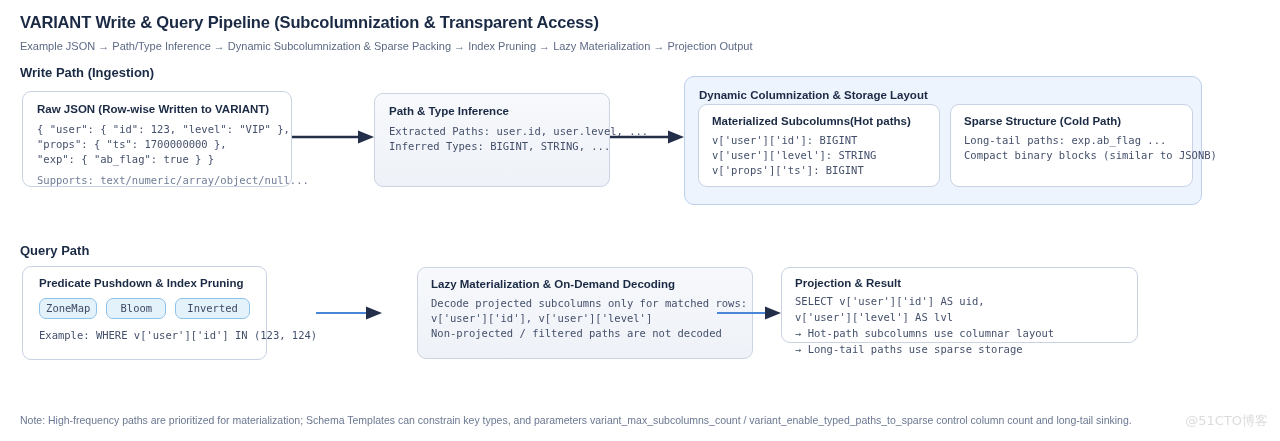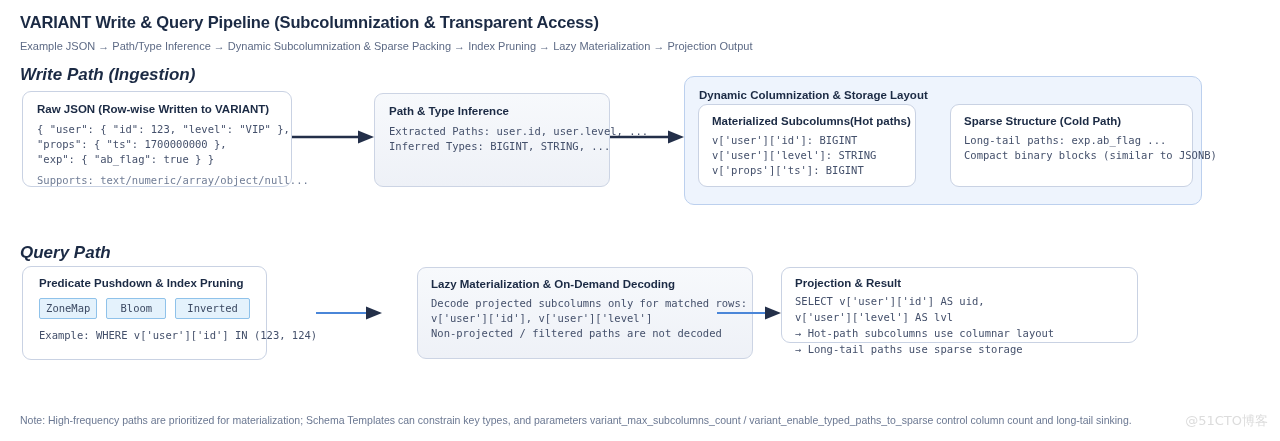--- a/index.html
+++ b/index.html
@@ -19,23 +19,22 @@
     color: #1b2a44; white-space: nowrap;
   }
   .subtitle {
     position: absolute; left: 20px; top: 40px;
     font-size: 11px; color: #5d6a85; white-space: nowrap;
   }
 
   
   .section-label {
     position: absolute;
-    font-size: 17px; font-weight: bold; color: #1b2a44;
+    font-size: 13px; font-weight: bold; color: #1b2a44;
     white-space: nowrap;
-    font-style: italic;
   }
   #lbl-write { left: 20px; top: 65px; }
   #lbl-query { left: 20px; top: 243px; }
 
   
   .box {
     position: absolute;
     border: 1px solid #c9d2e3;
     border-radius: 9px;
     background: #ffffff;
@@ -67,32 +66,32 @@
   
   #group-storage {
     left: 684px; top: 76px; width: 518px; height: 129px;
     border: 1px solid #bcd0ee; border-radius: 10px;
     background: #eef4fd;
   }
   #group-storage .group-title {
     position: absolute; left: 14px; top: 12px;
     font-size: 11.5px; font-weight: bold; color: #1b2a44; white-space: nowrap;
   }
-  #box-hot { left: 698px; top: 104px; width: 218px; height: 83px; padding: 10px 13px; }
+  #box-hot { left: 698px; top: 104px; width: 242px; height: 83px; padding: 10px 13px; }
   #box-cold { left: 950px; top: 104px; width: 243px; height: 83px; padding: 10px 13px; }
   #box-hot .box-title, #box-cold .box-title { margin-bottom: 6px; }
 
   
   #box-pushdown { left: 22px; top: 266px; width: 245px; height: 94px; padding: 10px 16px; }
   #box-pushdown .box-title { margin-bottom: 9px; }
   .badge-row { display: flex; gap: 9px; margin-bottom: 9px; }
   .badge {
     border: 1px solid #8fc2ea;
     background: #e4f2fc;
-    border-radius: 2px;
+    border-radius: 7px;
     padding: 3px 0 4px 0;
     text-align: center;
     font-family: "DejaVu Sans Mono", "Liberation Mono", monospace;
     font-size: 10.5px;
     color: #3c4a63;
   }
   #badge-zonemap { width: 78px; }
   #badge-bloom { width: 80px; }
   #badge-inverted { width: 100px; }
 

